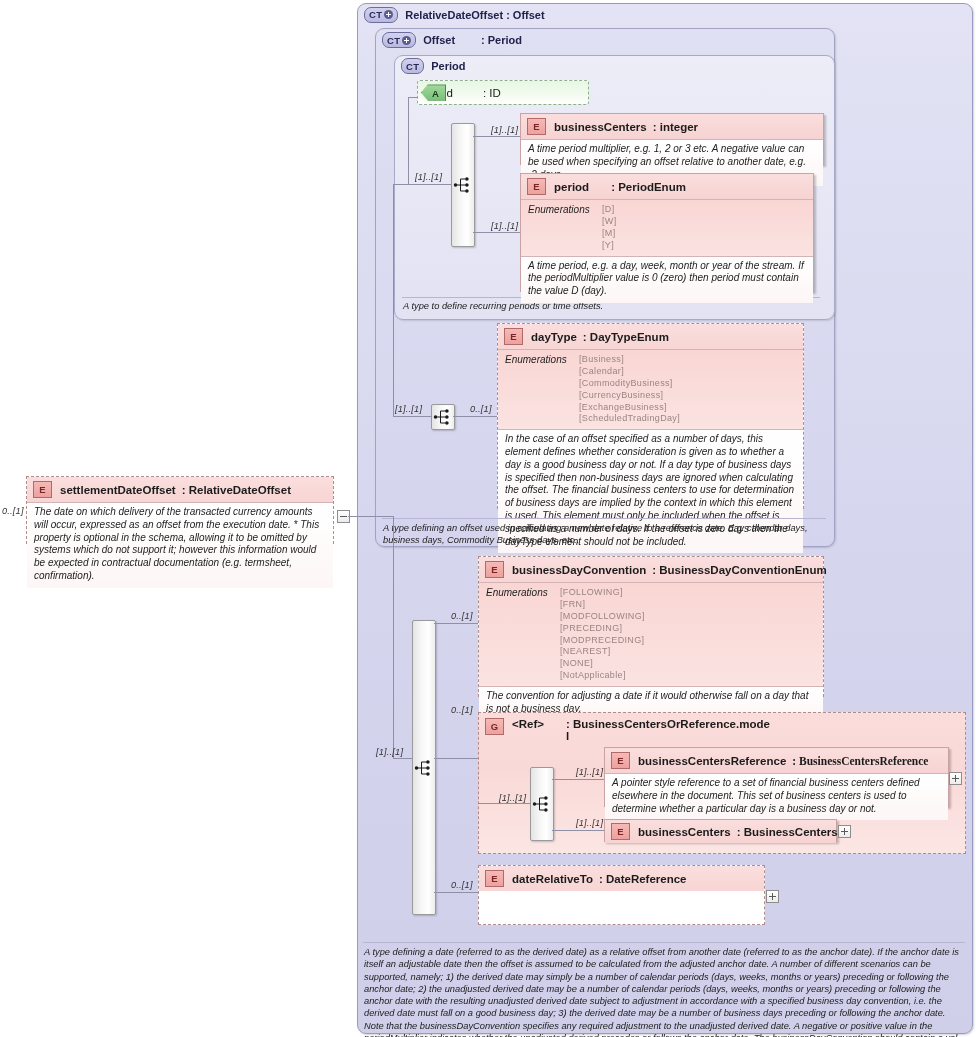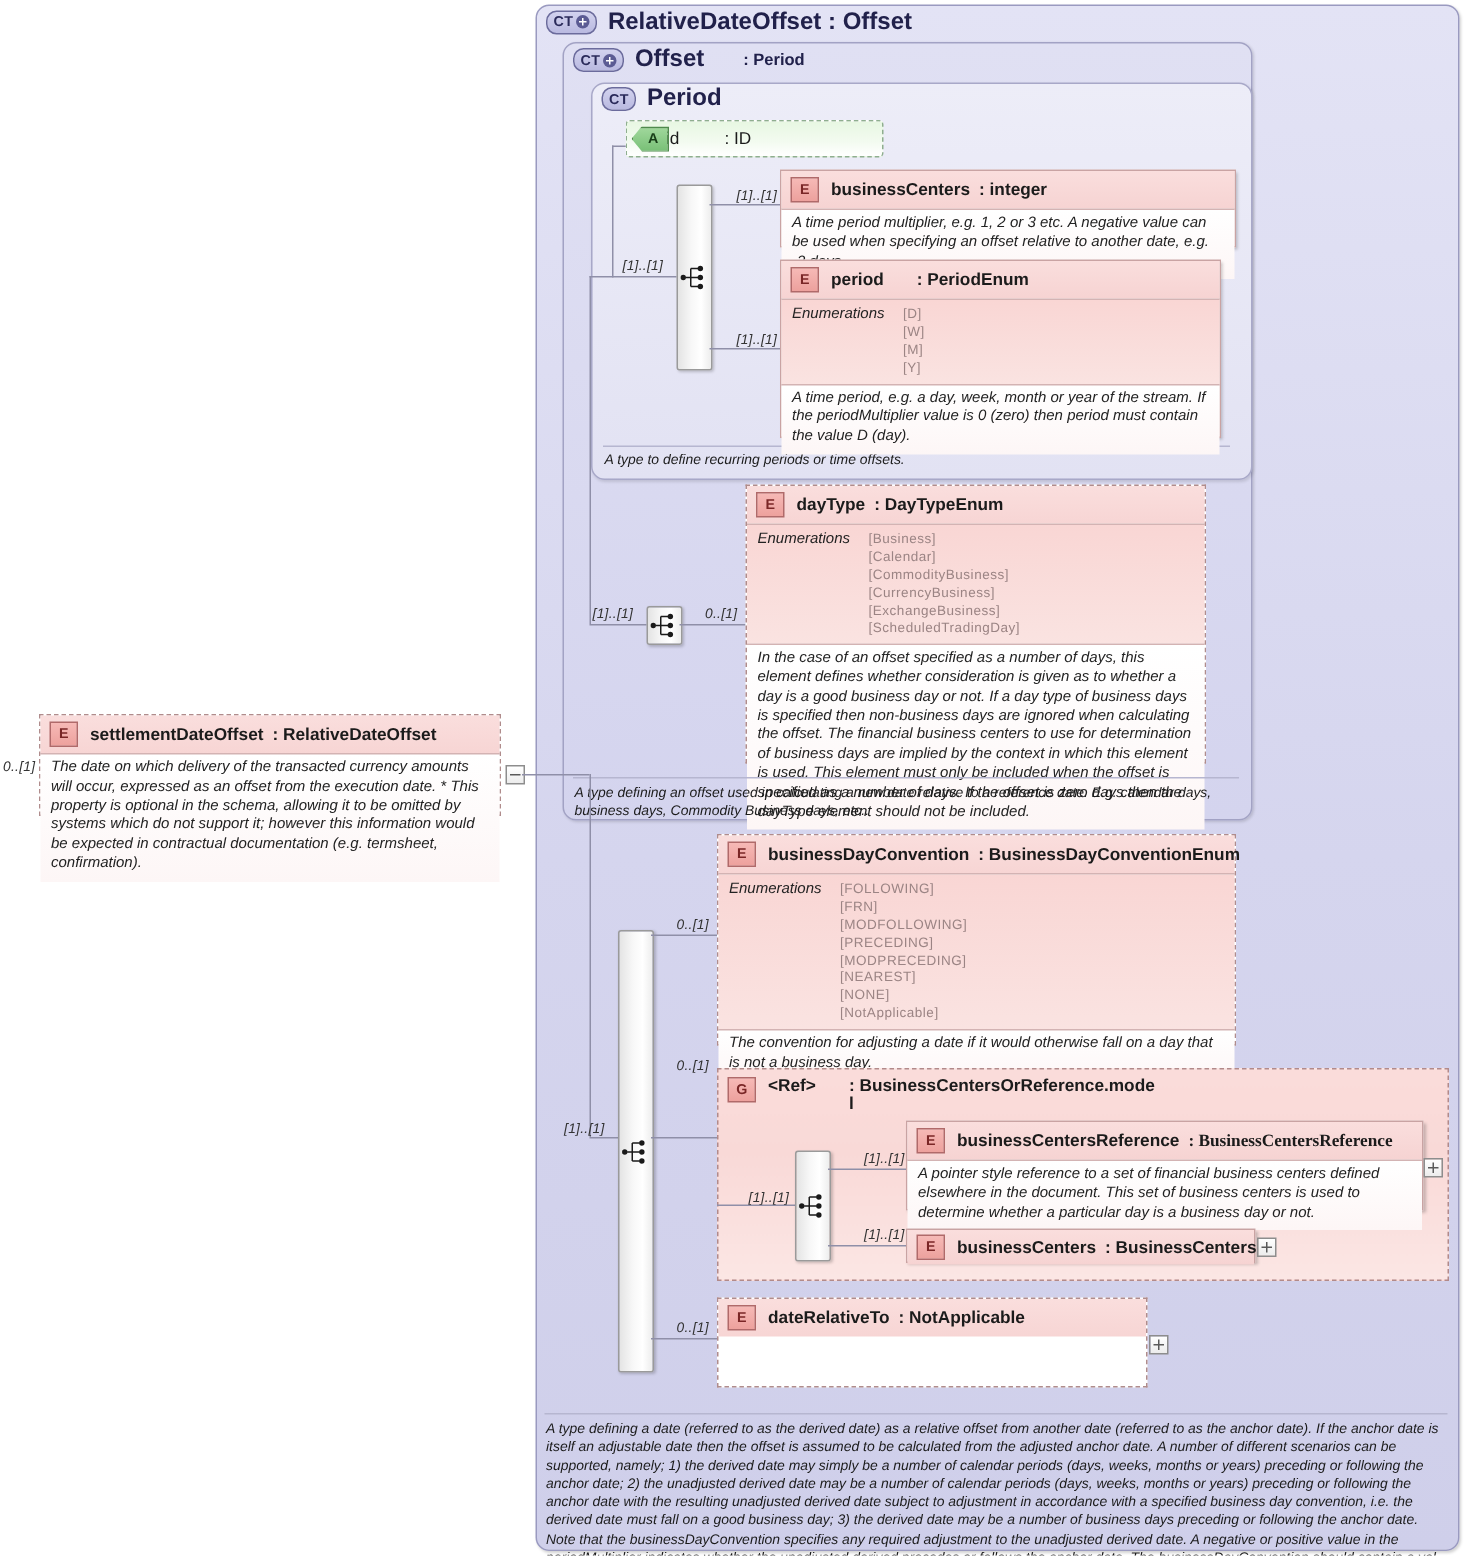--- a/index.html
+++ b/index.html
@@ -36,21 +36,21 @@
   }
   .ct-plus{
     display:inline-block;width:9px;height:9px;margin-left:2px;border-radius:50%;
     background:#5b5b93;position:relative;
   }
   .ct-plus:before,.ct-plus:after{
     content:"";position:absolute;background:#fff;
   }
   .ct-plus:before{left:2px;top:4px;width:5px;height:1px;}
   .ct-plus:after{left:4px;top:2px;width:1px;height:5px;}
-  .ct-title{font-size:16px;font-weight:bold;color:#21214b;margin-left:7px;}
+  .ct-title{font-size:11px;font-weight:bold;color:#21214b;margin-left:7px;}
   .ct-type{font-size:11px;font-weight:bold;color:#21214b;margin-left:26px;}
   .hdrrow{display:flex;align-items:center;}
 
   
   .ebox{
     border:1px solid #c9a3a3;background:#ffffff;
     box-shadow:1.5px 1.5px 2px rgba(0,0,0,.22);
   }
   .ebox.dashed{border:1px dashed #b08c8c;box-shadow:none;background:#fff;}
   .ebox-head{
@@ -370,19 +370,19 @@
 </div>
 <div class="plusbox" style="left:838px;top:825px;"></div>
 
 <div class="abs ln lnh" style="left:434px;top:892px;width:44px;height:1px;"></div>
 <div class="card" style="left:451px;top:880px;">0..[1]</div>
 
 <div class="abs ebox dashed" style="left:478px;top:865px;width:287px;height:60px;">
   <div class="ebox-head">
     <span class="e-badge">E</span>
     <span class="e-name">dateRelativeTo</span>
-    <span class="e-type" style="margin-left:6px;">: NotApplicable</span>
+    <span class="e-type" style="margin-left:6px;">: DateReference</span>
   </div>
 </div>
 <div class="plusbox" style="left:766px;top:890px;"></div>
 
 <div class="abs" style="left:363px;top:942px;width:602px;height:1px;background:#b6b6d0;"></div>
 <div class="abs frame-doc" style="left:364px;top:946px;width:600px;line-height:1.32;">A type defining a date (referred to as the derived date) as a relative offset from another date (referred to as the anchor date). If the anchor date is itself an adjustable date then the offset is assumed to be calculated from the adjusted anchor date. A number of different scenarios can be supported, namely; 1) the derived date may simply be a number of calendar periods (days, weeks, months or years) preceding or following the anchor date; 2) the unadjusted derived date may be a number of calendar periods (days, weeks, months or years) preceding or following the anchor date with the resulting unadjusted derived date subject to adjustment in accordance with a specified business day convention, i.e. the derived date must fall on a good business day; 3) the derived date may be a number of business days preceding or following the anchor date. Note that the businessDayConvention specifies any required adjustment to the unadjusted derived date. A negative or positive value in the periodMultiplier indicates whether the unadjusted derived precedes or follows the anchor date. The businessDayConvention should contain a val</div>
 
 </body></html>

